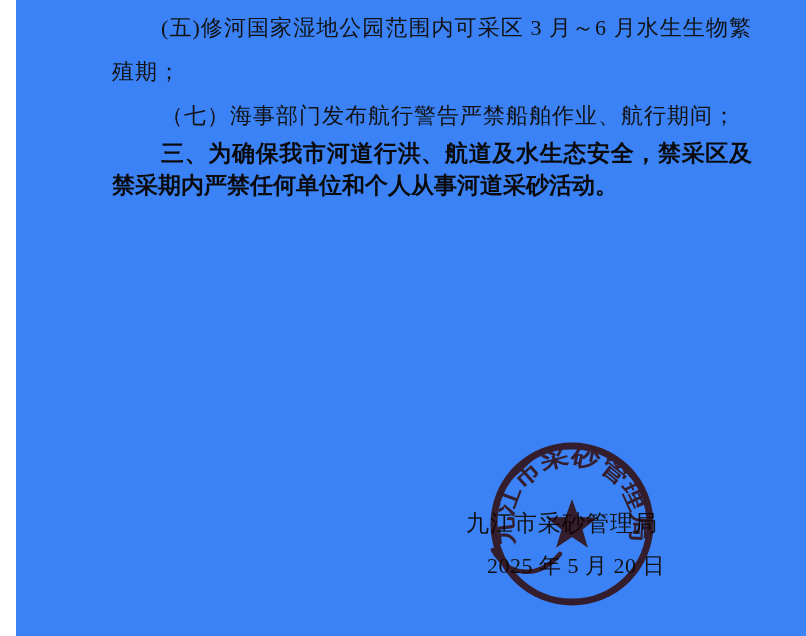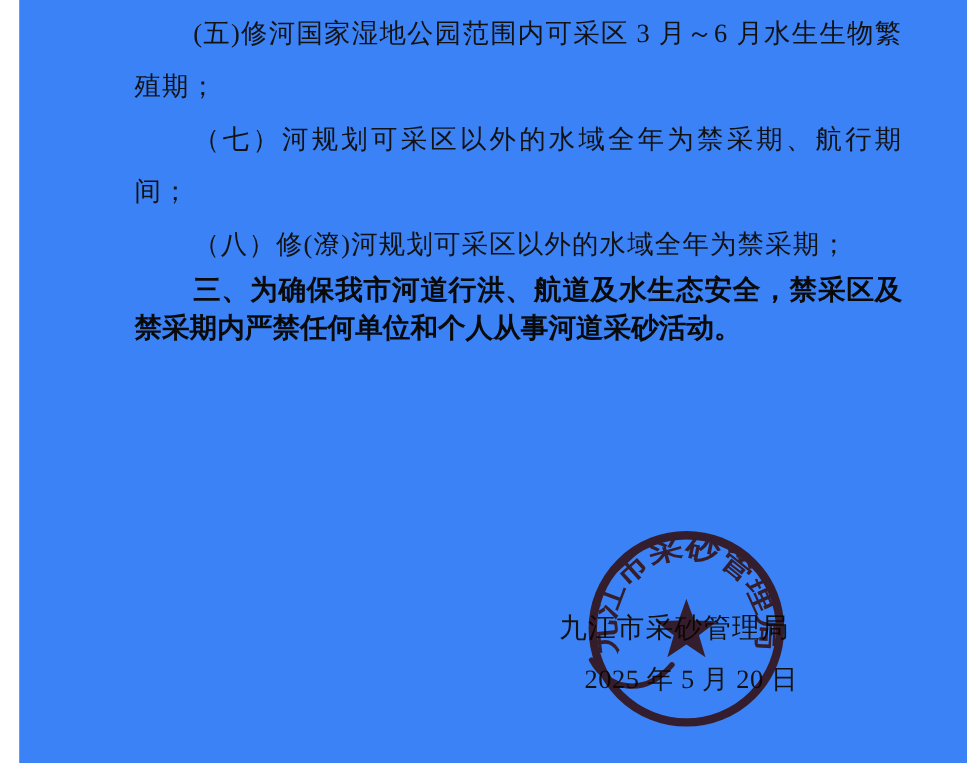--- a/index.html
+++ b/index.html
@@ -78,22 +78,21 @@
     font-weight: bold;
   }
 </style>
 </head>
 <body>
 
 <div class="page">
 
   <div class="doc-body">
     <p class="clause">(五)修河国家湿地公园范围内可采区 3 月～6 月水生生物繁殖期；</p>
-    <p class="clause">（七）河规划可采区以外的水域全年为禁采期、航行期间；</p>
-    <p class="clause">（八）修(潦)河规划可采区以外的水域全年为禁采期；</p>
+    <p class="clause">（七）海事部门发布航行警告严禁船舶作业、航行期间；</p>
     <p class="directive">三、为确保我市河道行洪、航道及水生态安全，禁采区及禁采期内严禁任何单位和个人从事河道采砂活动。</p>
   </div>
 
   <div class="signature-org">九江市采砂管理局</div>
   <div class="signature-date">2025 年 5 月 20 日</div>
 
   <svg class="seal" viewBox="0 0 172 172" xmlns="http://www.w3.org/2000/svg" xmlns:xlink="http://www.w3.org/1999/xlink">
 
     <circle cx="86" cy="86" r="78" fill="none" stroke="#dd2a1d" stroke-width="7"></circle>
 

